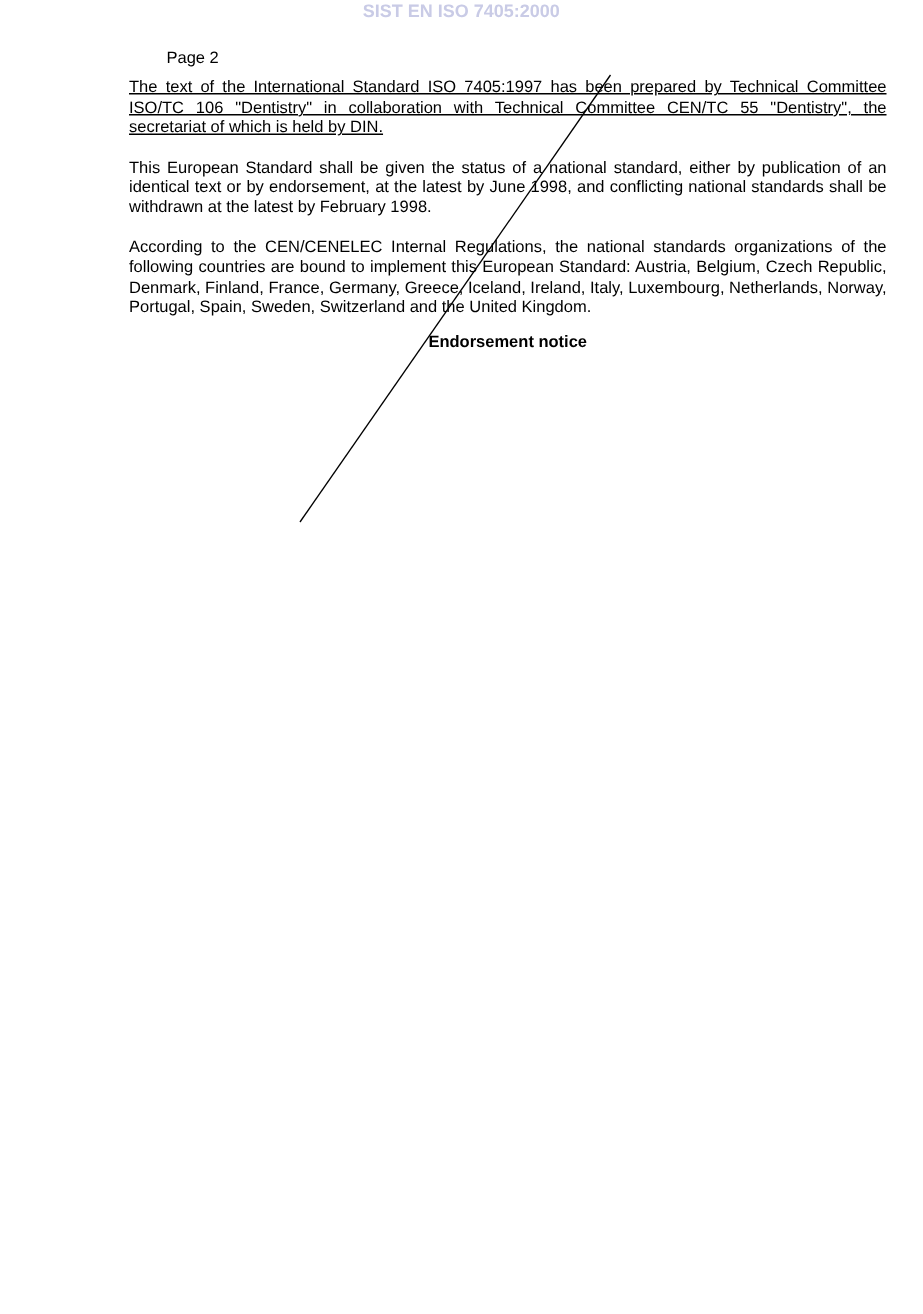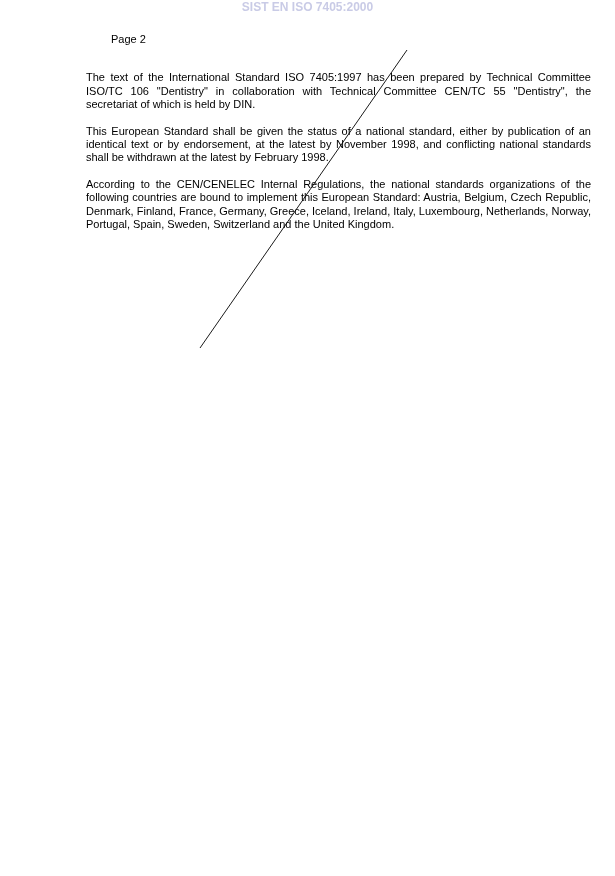--- a/index.html
+++ b/index.html
@@ -4,35 +4,36 @@
 <style>
   html, body { margin: 0; padding: 0; background: #ffffff; }
   body { width: 615px; height: 876px; position: relative; overflow: hidden;
          font-family: "Liberation Sans", sans-serif; color: #000; }
   .watermark { position: absolute; top: 0; left: 0; width: 615px; text-align: center;
                font-size: 12px; font-weight: bold; color: #c9cbe6; line-height: 14px; }
   .doc { position: absolute; left: 86px; top: 33px; width: 505px; font-size: 11px; line-height: 13.4px; }
   .hdr { margin: 0; padding-left: 25px; }
   .title { font-weight: bold; margin-top: 7px; }
   .para { text-align: justify; margin-top: 13px; }
-  .para.first { margin-top: 25px; }
+  .para.first { margin-top: 6px; text-decoration: underline; }
   .center-heading { text-align: center; font-weight: bold; margin-top: 10px; }
   .para.endorse { margin-top: 12px; }
   svg.strike { position: absolute; left: 0; top: 0; width: 615px; height: 876px; pointer-events: none; }
 </style>
 </head>
 <body>
 
 <div class="watermark">SIST EN ISO 7405:2000</div>
 
 <div class="doc">
   <div class="hdr">Page 2</div>
 
 
   <div class="para first">The text of the International Standard ISO 7405:1997 has been prepared by Technical Committee ISO/TC 106 "Dentistry" in collaboration with Technical Committee CEN/TC 55 "Dentistry", the secretariat of which is held by DIN.</div>
-  <div class="para">This European Standard shall be given the status of a national standard, either by publication of an identical text or by endorsement, at the latest by November 1998, and conflicting national standards shall be withdrawn at the latest by February 1998.</div>
+  <div class="para">This European Standard shall be given the status of a national standard, either by publication of an identical text or by endorsement, at the latest by June 1998, and conflicting national standards shall be withdrawn at the latest by February 1998.</div>
   <div class="para">According to the CEN/CENELEC Internal Regulations, the national standards organizations of the following countries are bound to implement this European Standard: Austria, Belgium, Czech Republic, Denmark, Finland, France, Germany, Greece, Iceland, Ireland, Italy, Luxembourg, Netherlands, Norway, Portugal, Spain, Sweden, Switzerland and the United Kingdom.</div>
 
+  <div class="center-heading">Endorsement notice</div>
 </div>
 
 <svg class="strike" xmlns="http://www.w3.org/2000/svg">
   <line id="strike" x1="407" y1="50" x2="200" y2="348" stroke="#000000" stroke-width="0.9"></line>
 </svg>
 
 </body></html>

